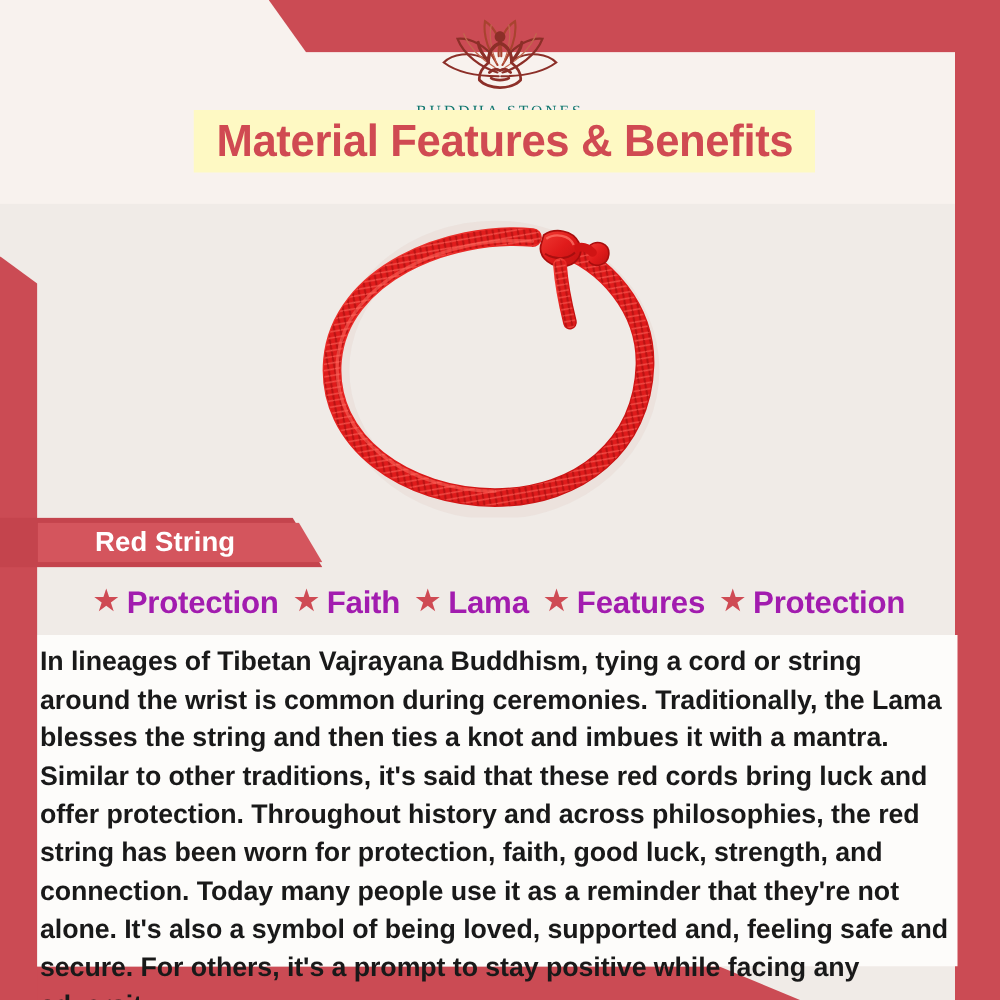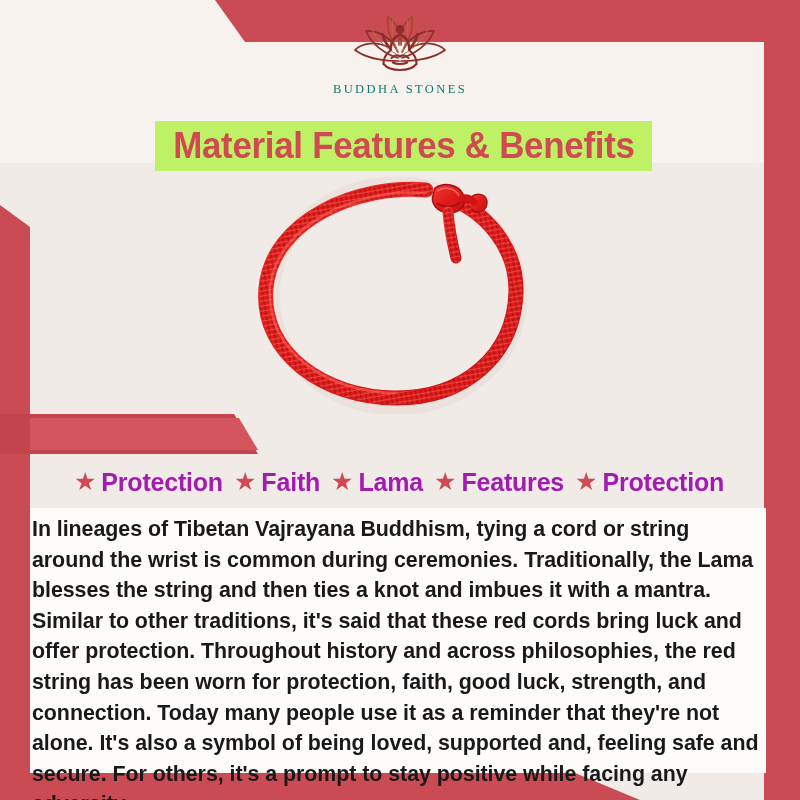--- a/index.html
+++ b/index.html
@@ -82,23 +82,23 @@
     font-family:"Liberation Serif", serif;
     font-size:12.5px;
     letter-spacing:2.4px;
     color:#0f766e;
     font-weight:400;
   }
 
   
   .title-band {
     position:absolute;
-    top:121px; left:155px;
+    top:88px; left:155px;
     width:497px; height:50px;
-    background:#bef264;
+    background:#fef9c3;
     z-index:5;
     display:flex;
     align-items:center;
     justify-content:center;
   }
   .title-text {
     font-family:"Liberation Sans Narrow","Liberation Sans",sans-serif;
     font-weight:700;
     font-size:36px;
     color:#d04a52;
@@ -297,20 +297,21 @@
         <path d="M233 32 C238 31 241 33 244 36" fill="none" stroke="#d01414" stroke-width="7" stroke-linecap="round"></path>
         <path d="M218 46 C219 60 222 76 226 92" fill="none" stroke="url(#cordg)" stroke-width="11" stroke-linecap="round"></path>
         <path d="M218 46 C219 60 222 76 226 92" fill="none" stroke="url(#braid)" stroke-width="9" stroke-linecap="round" opacity="0.9"></path>
       </g>
     </svg>
   </div>
 
   <div class="label-banner">
     <span class="bg-dark"></span>
     <span class="bg-light"></span>
+    <span class="label-text">Red String</span>
   </div>
 
   <div class="benefits">
     <span class="benefit">
       <span class="star">★</span>
       <span class="blabel">Protection</span>
     </span>
     <span class="benefit">
       <span class="star">★</span>
       <span class="blabel">Faith</span>

